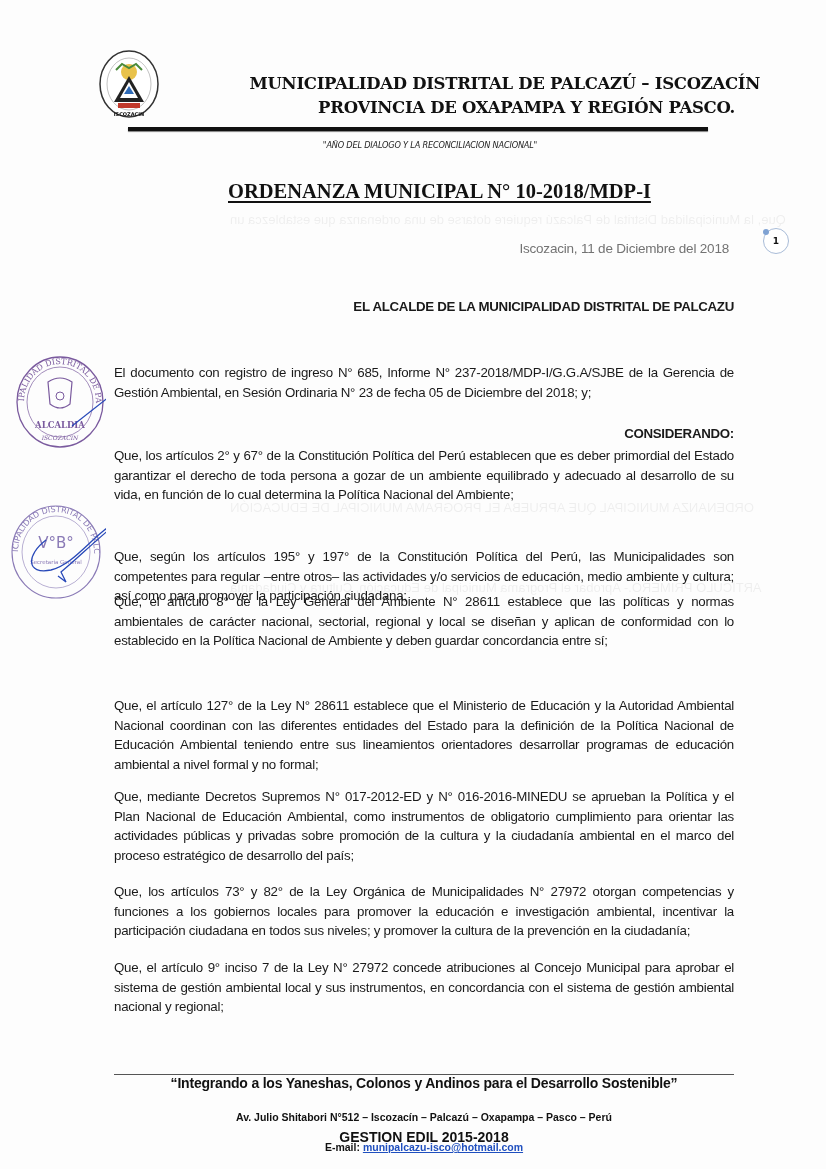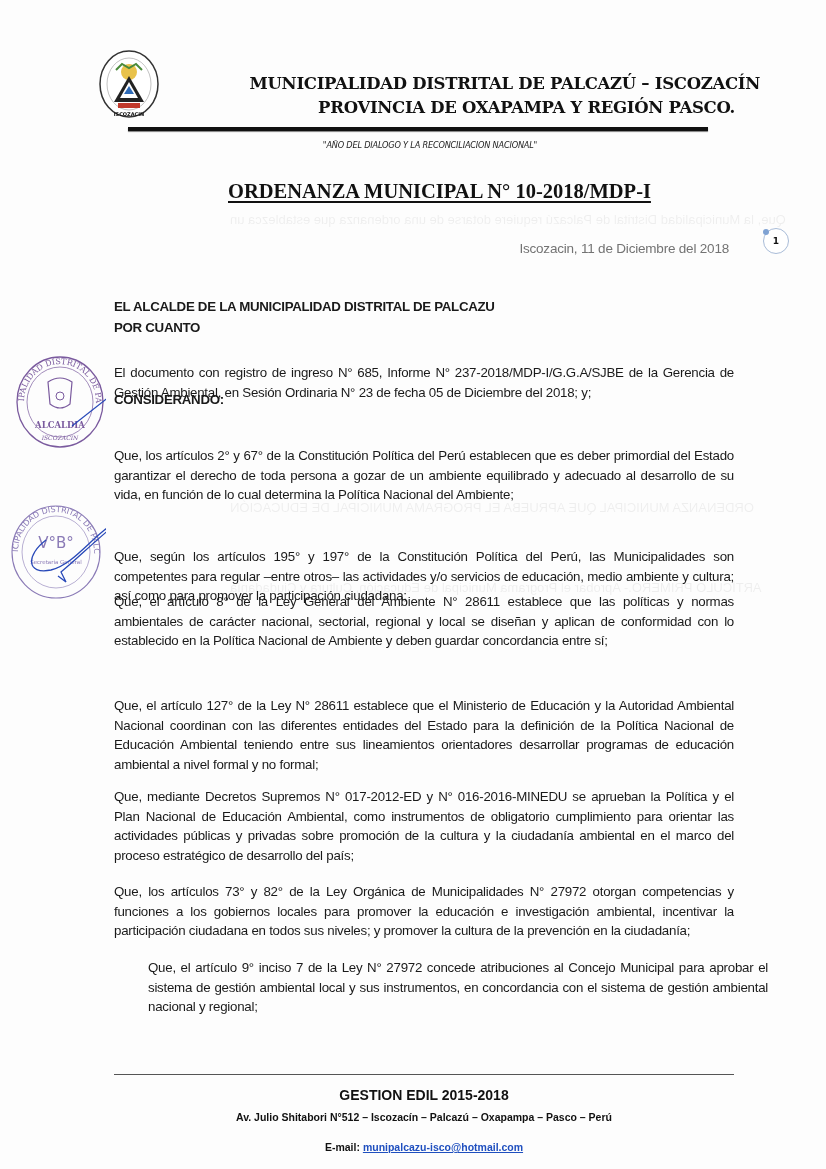--- a/index.html
+++ b/index.html
@@ -44,33 +44,33 @@
       font-family: "DejaVu Sans", sans-serif; font-weight: bold; font-size: 9px; color: #111;
       display: flex; align-items: center; justify-content: center;
     }
     .page-marker .dot {
       position: absolute; left: -1px; top: 0px; width: 6px; height: 6px; border-radius: 50%; background: #7fa2d3;
     }
 
     
     .body {
       position: absolute; left: 114px; width: 620px;
-      font-family: "Liberation Sans", sans-serif; font-size: 13.3px; line-height: 19.5px; color: #1a1a1a;
+      font-family: "Liberation Sans", sans-serif; font-size: 13.3px; line-height: 19.5px; color: #1a1a1a; text-align: right;
     }
     .heading { font-weight: bold; letter-spacing: -0.3px; }
     .para { text-align: justify; letter-spacing: -0.25px; }
 
     
     .stamp { position: absolute; }
 
     
     .footer-rule { position: absolute; left: 114px; top: 1074px; width: 620px; height: 1px; background: #555; }
     .footer { position: absolute; left: 114px; width: 620px; text-align: center; font-family: "Liberation Sans", sans-serif; font-weight: bold; color: #111; }
     .f1 { top: 1075px; font-size: 14px; letter-spacing: -0.2px; }
-    .f2 { top: 1087px; font-size: 14px; }
+    .f2 { top: 1129px; font-size: 14px; }
     .f3 { top: 1111px; font-size: 10.5px; }
     .f4 { top: 1126px; font-size: 10.5px; }
     .f5 { top: 1141px; font-size: 10.5px; }
     .email-link { color: #1f4fbf; text-decoration: underline; }
 
     
     .bleed { position: absolute; color: rgba(0,0,0,0.06); font-family: "Liberation Sans", sans-serif; font-size: 13px; transform: scaleX(-1); white-space: nowrap; }
   </style>
 </head>
 <body>
@@ -99,31 +99,30 @@
   <div class="hdr-motto">"AÑO DEL DIALOGO Y LA RECONCILIACION NACIONAL"</div>
 
   <div class="doc-title">ORDENANZA MUNICIPAL N° 10-2018/MDP-I</div>
   <div class="page-marker">
     <span class="dot"></span>
     <span>1</span>
   </div>
   <div class="doc-date">Iscozacin, 11 de Diciembre del 2018</div>
 
   <div class="body heading" style="top:297px;">EL ALCALDE DE LA MUNICIPALIDAD DISTRITAL DE PALCAZU</div>
-  <div class="body heading" style="top:318px;">POR CUANTO</div>
   <div class="body para" style="top:363px;">El documento con registro de ingreso N° 685, Informe N° 237-2018/MDP-I/G.G.A/SJBE de la Gerencia de Gestión Ambiental, en Sesión Ordinaria N° 23 de fecha 05 de Diciembre del 2018; y;</div>
-  <div class="body heading" style="top:390px;">CONSIDERANDO:</div>
+  <div class="body heading" style="top:424px;">CONSIDERANDO:</div>
 
   <div class="body para" style="top:446px;">Que, los artículos 2° y 67° de la Constitución Política del Perú establecen que es deber primordial del Estado garantizar el derecho de toda persona a gozar de un ambiente equilibrado y adecuado al desarrollo de su vida, en función de lo cual determina la Política Nacional del Ambiente;</div>
   <div class="body para" style="top:547px;">Que, según los artículos 195° y 197° de la Constitución Política del Perú, las Municipalidades son competentes para regular –entre otros– las actividades y/o servicios de educación, medio ambiente y cultura; así como para promover la participación ciudadana;</div>
   <div class="body para" style="top:592px;">Que, el artículo 8° de la Ley General del Ambiente N° 28611 establece que las políticas y normas ambientales de carácter nacional, sectorial, regional y local se diseñan y aplican de conformidad con lo establecido en la Política Nacional de Ambiente y deben guardar concordancia entre sí;</div>
   <div class="body para" style="top:696px;">Que, el artículo 127° de la Ley N° 28611 establece que el Ministerio de Educación y la Autoridad Ambiental Nacional coordinan con las diferentes entidades del Estado para la definición de la Política Nacional de Educación Ambiental teniendo entre sus lineamientos orientadores desarrollar programas de educación ambiental a nivel formal y no formal;</div>
   <div class="body para" style="top:787px;">Que, mediante Decretos Supremos N° 017-2012-ED y N° 016-2016-MINEDU se aprueban la Política y el Plan Nacional de Educación Ambiental, como instrumentos de obligatorio cumplimiento para orientar las actividades públicas y privadas sobre promoción de la cultura y la ciudadanía ambiental en el marco del proceso estratégico de desarrollo del país;</div>
   <div class="body para" style="top:882px;">Que, los artículos 73° y 82° de la Ley Orgánica de Municipalidades N° 27972 otorgan competencias y funciones a los gobiernos locales para promover la educación e investigación ambiental, incentivar la participación ciudadana en todos sus niveles; y promover la cultura de la prevención en la ciudadanía;</div>
-  <div class="body para" style="top:958px;margin-left:34px;">Que, el artículo 9° inciso 7 de la Ley N° 27972 concede atribuciones al Concejo Municipal para aprobar el sistema de gestión ambiental local y sus instrumentos, en concordancia con el sistema de gestión ambiental nacional y regional;</div>
+  <div class="body para" style="top:958px;">Que, el artículo 9° inciso 7 de la Ley N° 27972 concede atribuciones al Concejo Municipal para aprobar el sistema de gestión ambiental local y sus instrumentos, en concordancia con el sistema de gestión ambiental nacional y regional;</div>
 
   <svg class="stamp" style="left:14px; top:352px; width:92px; height:98px;" viewBox="0 0 92 98">
     <defs>
       <path id="arcTop1" d="M10 50 A36 38 0 0 1 82 50"></path>
     </defs>
     <ellipse cx="46" cy="50" rx="43" ry="45" fill="none" stroke="#7a5a9e" stroke-width="1.3"></ellipse>
     <ellipse cx="46" cy="50" rx="33" ry="35" fill="none" stroke="#7a5a9e" stroke-width="0.7"></ellipse>
     <text font-size="8" fill="#7a5a9e" font-family="DejaVu Serif, serif"><textPath href="#arcTop1" startOffset="50%" text-anchor="middle">MUNICIPALIDAD DISTRITAL DE PALCAZU</textPath></text>
     <path d="M34 30 Q46 22 58 30 L56 52 Q46 60 36 52 Z" fill="none" stroke="#7a5a9e" stroke-width="1.2"></path>
     <circle cx="46" cy="44" r="4" fill="none" stroke="#7a5a9e" stroke-width="1"></circle>
@@ -138,19 +137,20 @@
     </defs>
     <ellipse cx="50" cy="52" rx="44" ry="46" fill="none" stroke="#8a7ab6" stroke-width="1.1"></ellipse>
     <ellipse cx="50" cy="52" rx="34" ry="36" fill="none" stroke="#8a7ab6" stroke-width="0.6"></ellipse>
     <text font-size="8" fill="#8a7ab6" font-family="DejaVu Sans, sans-serif"><textPath href="#arcTop2" startOffset="50%" text-anchor="middle">MUNICIPALIDAD DISTRITAL DE PALCAZU</textPath></text>
     <text x="50" y="48" font-size="15" text-anchor="middle" fill="#8a7ab6" font-family="DejaVu Sans, sans-serif">V°B°</text>
     <text x="50" y="64" font-size="5.5" text-anchor="middle" fill="#8a7ab6" font-family="DejaVu Sans, sans-serif">Secretaria General</text>
     <path d="M40 40 C20 55, 20 75, 45 70 C70 64, 90 30, 115 20 C95 35, 70 60, 55 72 L60 82 L52 76" stroke="#2748b8" stroke-width="1.3" fill="none"></path>
   </svg>
 
   <div class="footer-rule"></div>
+  <div class="footer f1">“Integrando a los Yaneshas, Colonos y Andinos para el Desarrollo Sostenible”</div>
   <div class="footer f2">GESTION EDIL 2015-2018</div>
   <div class="footer f3">Av. Julio Shitabori N°512 – Iscozacín – Palcazú – Oxapampa – Pasco – Perú</div>
   <div class="footer f5">
     <span>E-mail:</span>
     <a class="email-link" title="munipalcazu-isco@hotmail.com">munipalcazu-isco@hotmail.com</a>
   </div>
 </div>
 
 </body></html>

